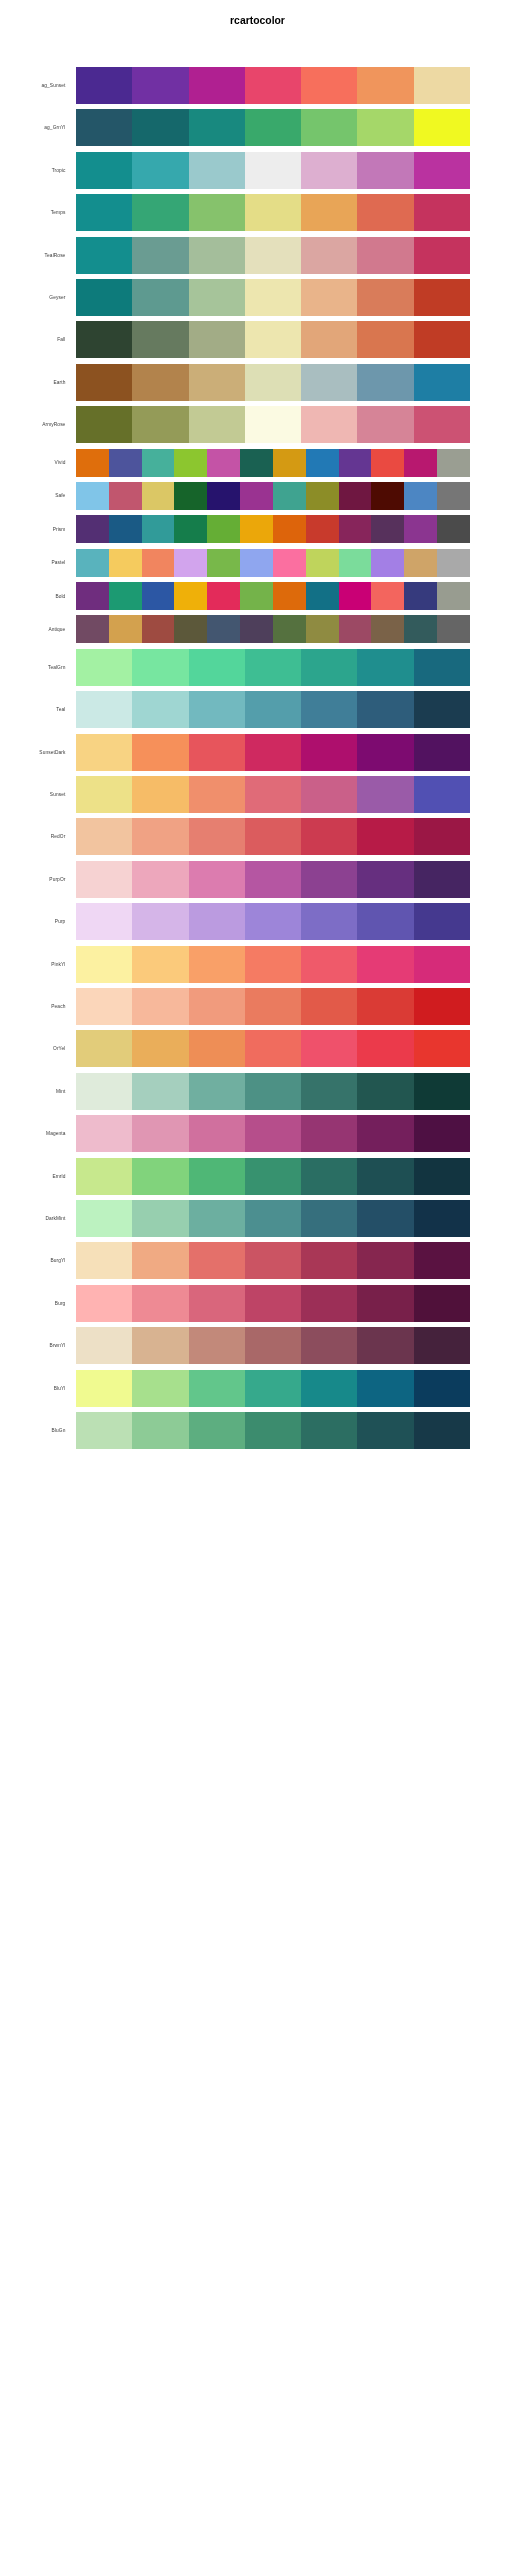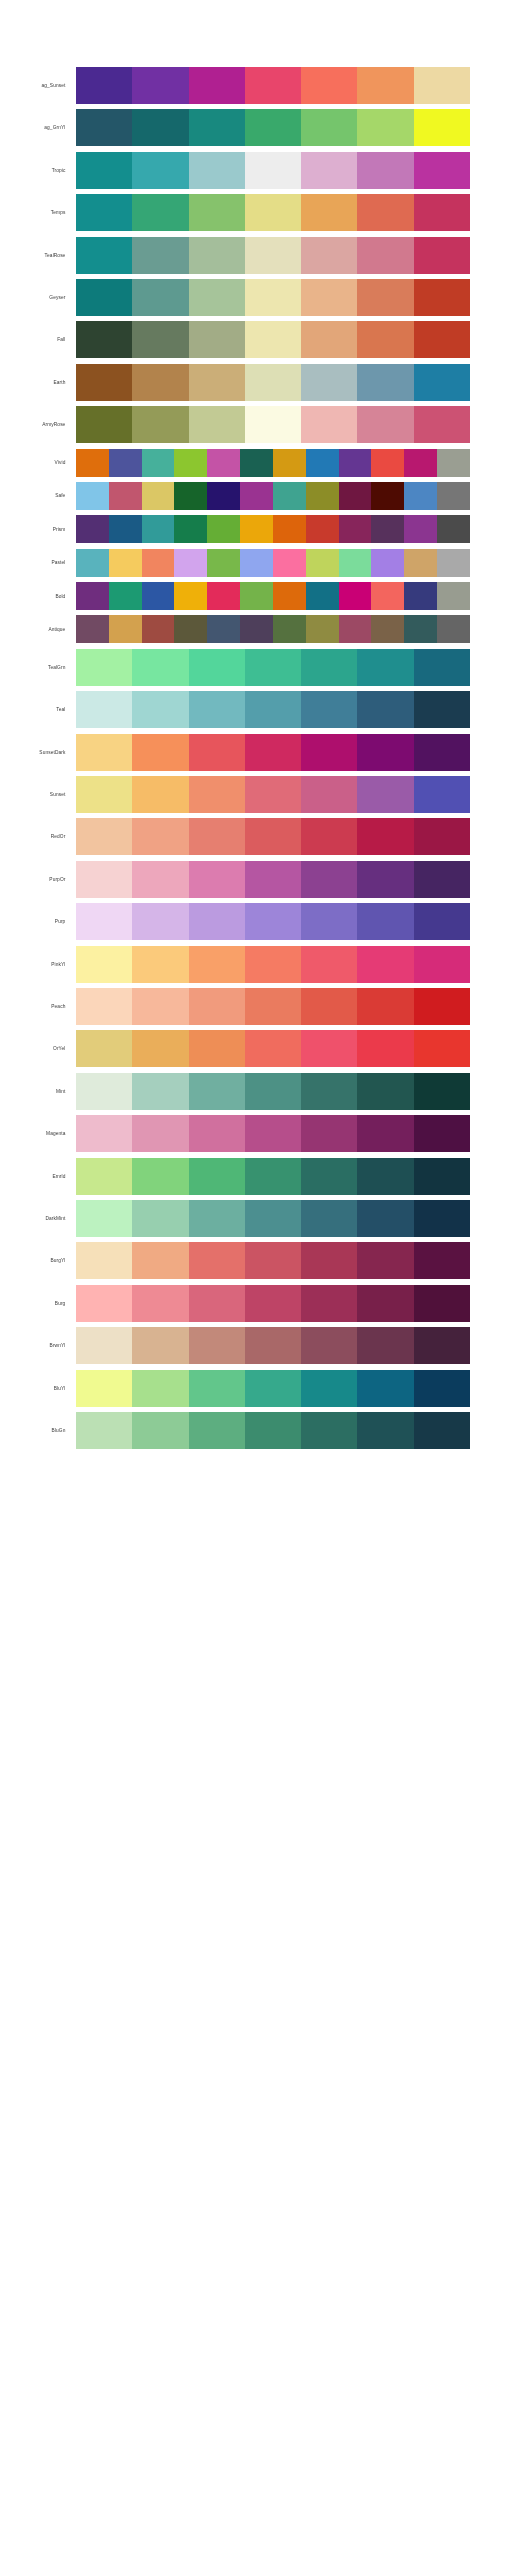--- a/index.html
+++ b/index.html
@@ -68,20 +68,21 @@
   .swatch {
     flex: 1 1 0;
     height: 100%;
   }
 </style>
 </head>
 <body>
 
 <div id="page">
 
+  <div id="chart-title">rcartocolor</div>
 
   <div id="palette-list">
       <div class="palette-row" style="height: 37px; margin-bottom: 5.4px;">
         <div class="palette-label">ag_Sunset</div>
         <div class="swatch-strip">
           <div class="swatch" title="ag_Sunset 1: #4B2991" style="background: rgb(75, 41, 145);"></div>
           <div class="swatch" title="ag_Sunset 2: #7130A3" style="background: rgb(113, 48, 163);"></div>
           <div class="swatch" title="ag_Sunset 3: #B02091" style="background: rgb(176, 32, 145);"></div>
           <div class="swatch" title="ag_Sunset 4: #E8456B" style="background: rgb(232, 69, 107);"></div>
           <div class="swatch" title="ag_Sunset 5: #F76F5C" style="background: rgb(247, 111, 92);"></div>

